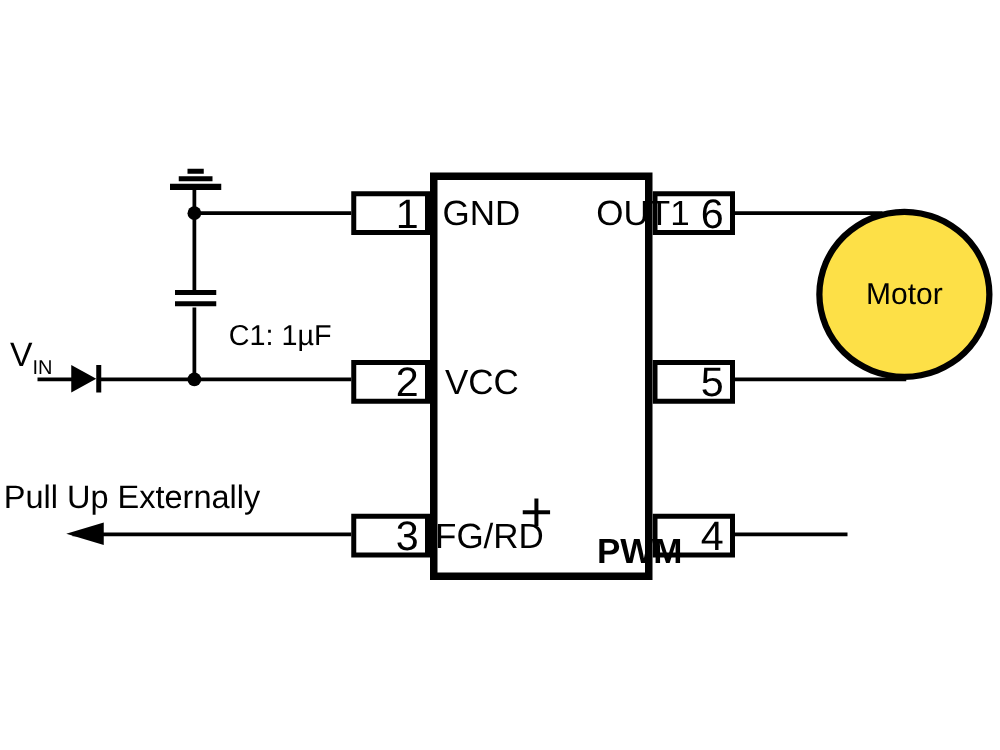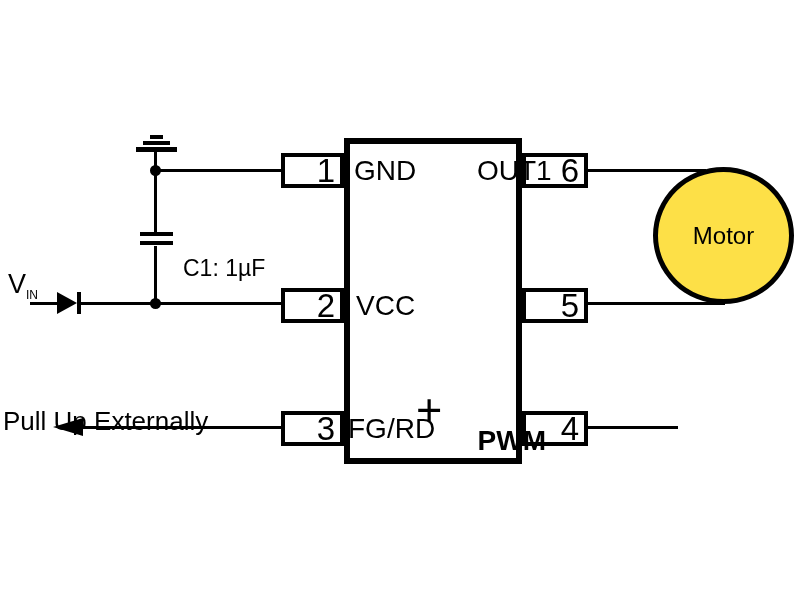--- a/index.html
+++ b/index.html
@@ -93,36 +93,35 @@
     border-top: 9px solid transparent;
     border-bottom: 9px solid transparent;
     border-right: 30px solid #000;
   }
   .vin-label {
     position: absolute;
     left: 8px; top: 270px;
     font-size: 27px;
     line-height: 28px;
   }
-  .vin-label sub { font-size: 12px; line-height: 0; }
+  .vin-label sub { font-size: 16px; line-height: 0; }
   .cap-label {
     position: absolute;
     left: 183px; top: 228px;
     font-size: 23px;
     line-height: 24px;
     white-space: nowrap;
     margin-top: 28px;
   }
   .pullup-label {
     position: absolute;
     left: 3px; top: 384px;
     font-size: 26px;
     line-height: 27px;
     white-space: nowrap;
-    margin-top: 24px;
   }
 </style>
 </head>
 <body>
 
 <div class="canvas">
 
   <div class="wire" style="left:156px; top:169px; width:126px; height:3px;"></div>
   <div class="wire" style="left:154px; top:149px; width:3px; height:84px;"></div>
   <div class="wire" style="left:154px; top:246px; width:3px; height:59px;"></div>

